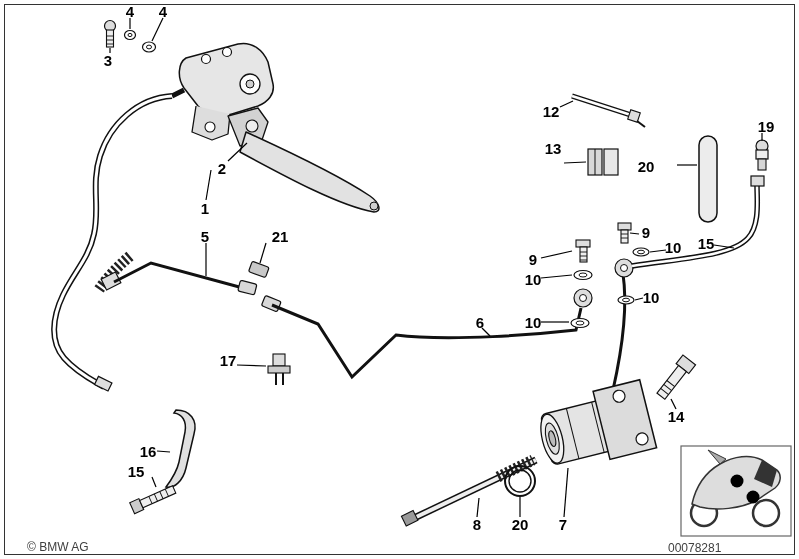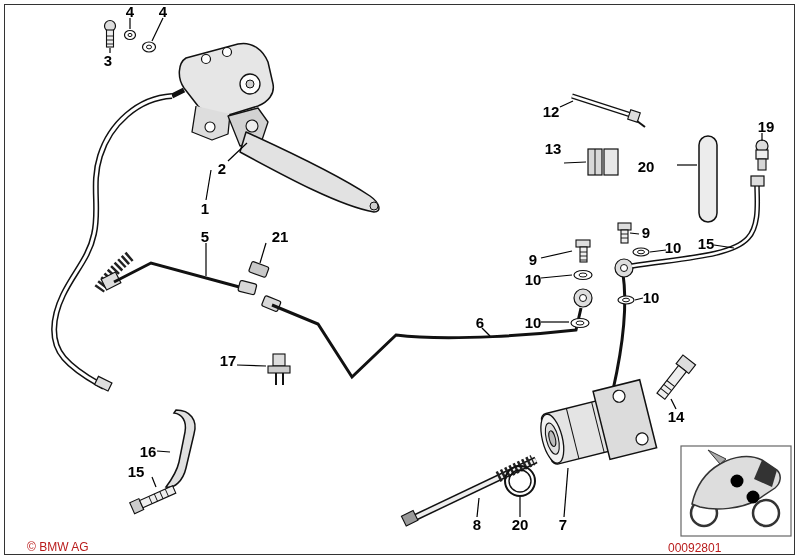--- a/index.html
+++ b/index.html
@@ -1,20 +1,20 @@
 <!DOCTYPE html>
 <html><head>
 <meta charset="utf-8">
 <style>
   html,body{margin:0;padding:0;background:#fff;}
   .stage{position:relative;width:799px;height:559px;background:#ffffff;overflow:hidden;
          font-family:"Liberation Sans",sans-serif;}
   .stage svg{position:absolute;left:0;top:0;}
   .co{position:absolute;transform:translate(-50%,-50%);font:bold 15px "Liberation Sans",sans-serif;color:#000;white-space:nowrap;}
-  .meta{position:absolute;font:12px "Liberation Sans",sans-serif;color:#b91c1c;white-space:nowrap;}
+  .meta{position:absolute;font:12px "Liberation Sans",sans-serif;color:#404040;white-space:nowrap;}
 </style>
 </head>
 <body>
 
 <div class="stage">
 
   <svg width="799" height="559" viewBox="0 0 799 559">
 
     <rect x="4.5" y="4.5" width="790" height="550" fill="none" stroke="#333" stroke-width="1"></rect>
 
@@ -221,15 +221,15 @@
     <span class="co" style="left:228px;top:360px">17</span>
     <span class="co" style="left:676px;top:416px">14</span>
     <span class="co" style="left:148px;top:451px">16</span>
     <span class="co" style="left:136px;top:471px">15</span>
     <span class="co" style="left:477px;top:524px">8</span>
     <span class="co" style="left:520px;top:524px">20</span>
     <span class="co" style="left:563px;top:524px">7</span>
   </div>
 
   <span class="meta" style="left:27px;top:540px">© BMW AG</span>
-  <span class="meta" style="left:668px;top:541px">00092801</span>
+  <span class="meta" style="left:668px;top:541px">00078281</span>
 
 </div>
 
 </body></html>

